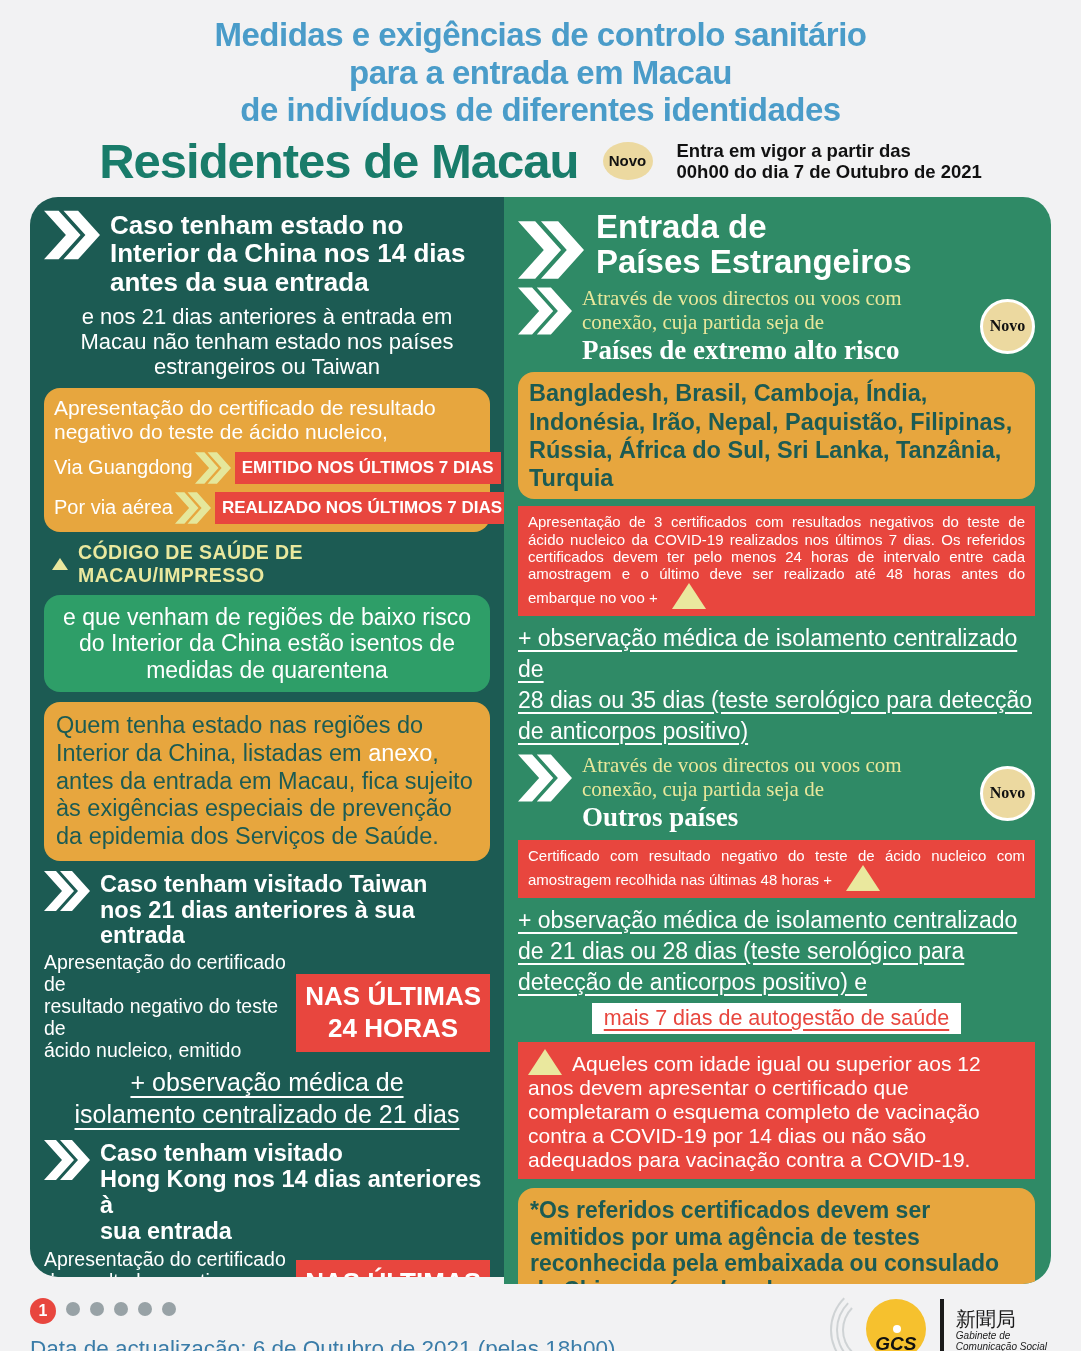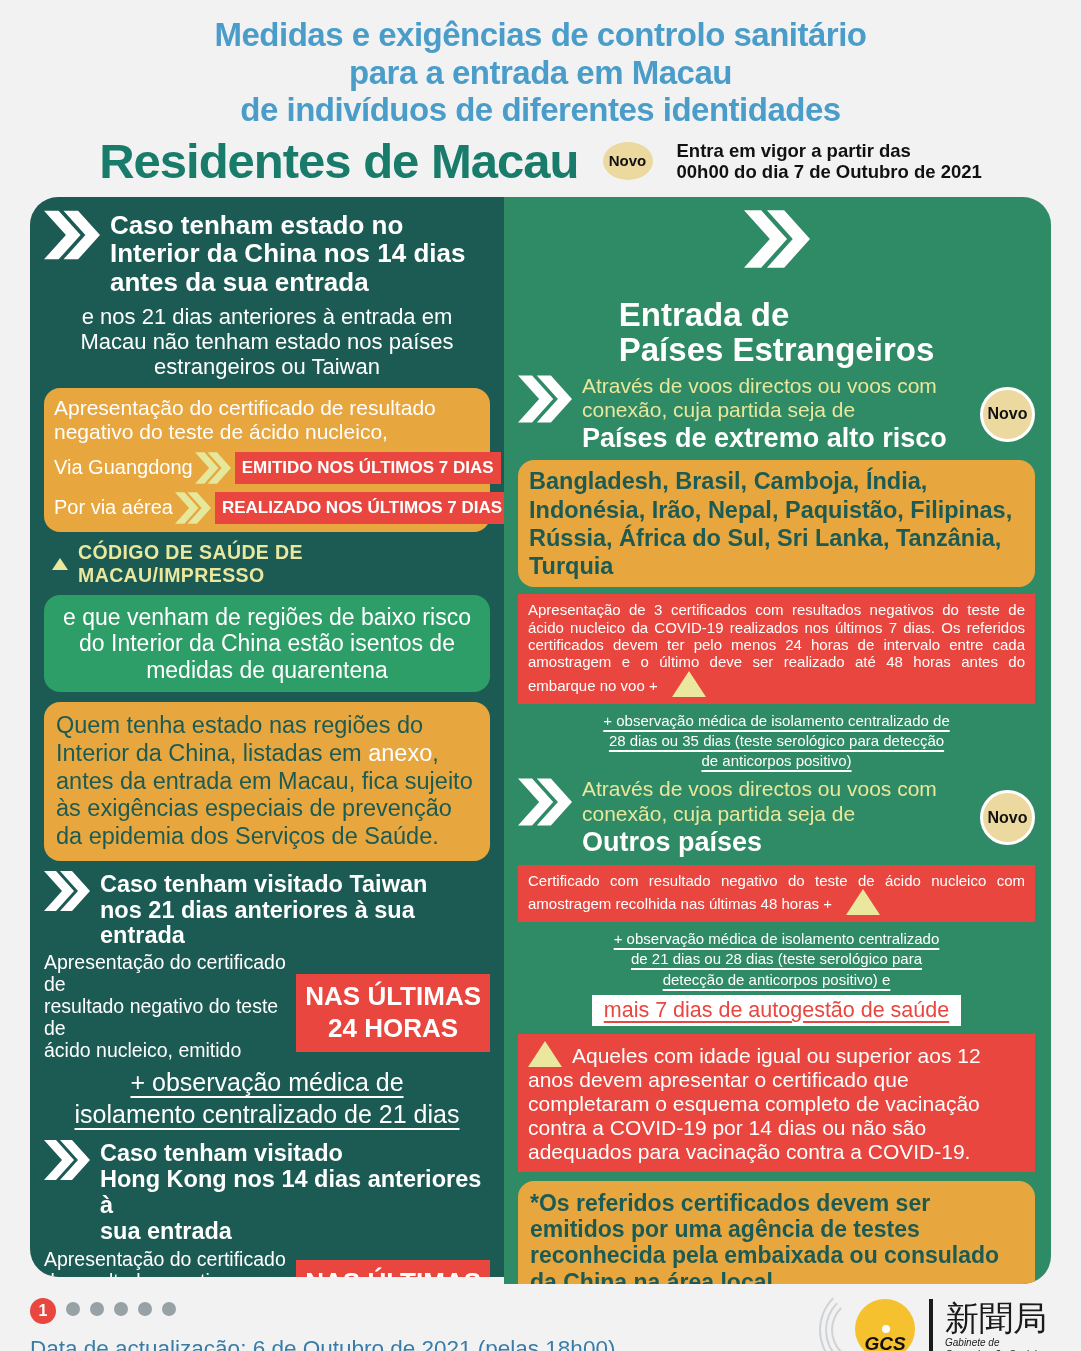--- a/index.html
+++ b/index.html
@@ -74,23 +74,23 @@
   .hours-badge {
     background:#e8463e; color:#fff; font-weight:bold; font-size:26px;
     text-align:center; padding:7px 9px; line-height:1.22; flex:0 0 auto; white-space:pre-line;margin-top:12px;
   }
   .obs-l {
     font-size:25px; text-align:center; line-height:1.26; margin-top:6px;
     text-decoration:underline; text-underline-offset:5px; text-decoration-thickness:2px;
   }
 
   
-  .rp-head { display:flex; gap:28px; align-items:center;flex-direction:column; }
+  .rp-head { display:flex; gap:12px; align-items:flex-end; }
   .rp-h1 { font-size:33px; font-weight:bold; line-height:1.08; }
-  .rp-sub { display:flex; gap:10px; align-items:flex-start; margin-top:6px; }
+  .rp-sub { display:flex; gap:10px; align-items:flex-start; margin-top:6px;font-family:Liberation Serif, serif; }
   .rp-sub-text { flex:1; }
   .rp-intro { color:#e9e79b; font-size:21px; line-height:1.15; }
   .rp-cat { color:#fff; font-size:27px; font-weight:bold; margin-top:1px; }
   .novo-circle {
     width:55px; height:55px; border-radius:50%; background:#ecd9a0; color:#111;
     display:flex; align-items:center; justify-content:center; font-size:16px; font-weight:bold;
     border:3px solid #fff; flex:0 0 auto; align-self:center;
   }
   .countries-box {
     background:#e7a63e; border-radius:16px; color:#1c5b53; font-weight:bold;
@@ -98,21 +98,21 @@
   }
   .req-box {
     background:#e8463e; color:#fff; font-size:15px; text-align:justify;
     line-height:1.16; padding:7px 10px; margin-top:7px;
   }
   .tri-md {
     width:0; height:0; border-left:17px solid transparent; border-right:17px solid transparent;
     border-bottom:26px solid #eae89e; display:inline-block; vertical-align:-6px; margin-left:14px;
   }
   .obs-r {
-    font-size:15px; text-align:center; line-height:1.35; margin-top:7px;
+    font-size:23px; line-height:1.35; margin-top:7px;
     text-decoration:underline; text-underline-offset:4px; text-decoration-thickness:1.5px;
   }
   .self-box {
     background:#fff; color:#e8463e; width:fit-content; margin:5px auto 0;
     font-size:21.5px; padding:3px 12px;
     text-decoration:underline; text-underline-offset:4px;
   }
   .vax-box { background:#e8463e; color:#fff; font-size:21px; line-height:1.15; padding:7px 10px; margin-top:8px; }
   .vax-box .tri-md { margin:0 10px 0 0; vertical-align:-4px; }
   .agency-box {
@@ -140,21 +140,21 @@
   .arc2 { width:78px; height:78px; left:-6px; top:-7px; }
   .arc3 { width:92px; height:92px; left:-12px; top:-14px; }
   .logo-circle {
     position:absolute; left:24px; top:1px; width:60px; height:60px; border-radius:50%;
     background:#f6c12e; display:flex; align-items:flex-end; justify-content:center;
   }
   .logo-acronym { font-weight:bold; font-style:italic; font-size:19px; color:#111; padding-bottom:4px; }
   .logo-dot { position:absolute; left:27px; top:26px; width:8px; height:8px; background:#fff; border-radius:50%; }
   .logo-bar { width:4px; height:62px; background:#1a1a1a; }
   .logo-text { color:#1a1a1a; }
-  .logo-cn { font-size:34px; line-height:1.1; }
+  .logo-cn { font-size:20px; line-height:1.1; }
   .logo-pt { font-style:italic; font-size:10px; line-height:1.12; }
 </style>
 </head>
 <body>
 
 <div class="header">
   <div class="title pre">Medidas e exigências de controlo sanitário
 para a entrada em Macau
 de indivíduos de diferentes identidades</div>
   <div class="sub-row">

